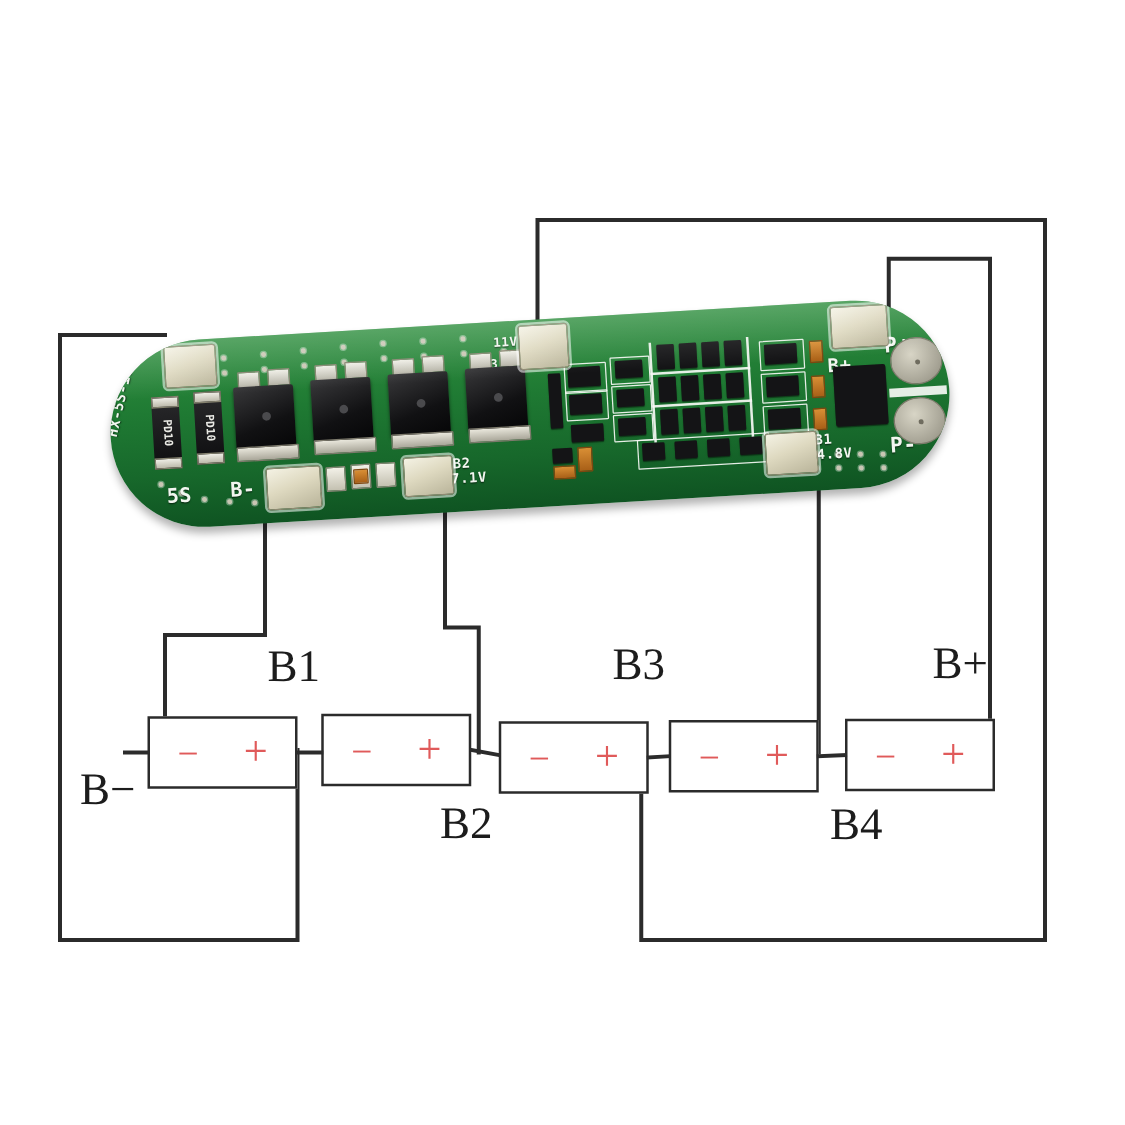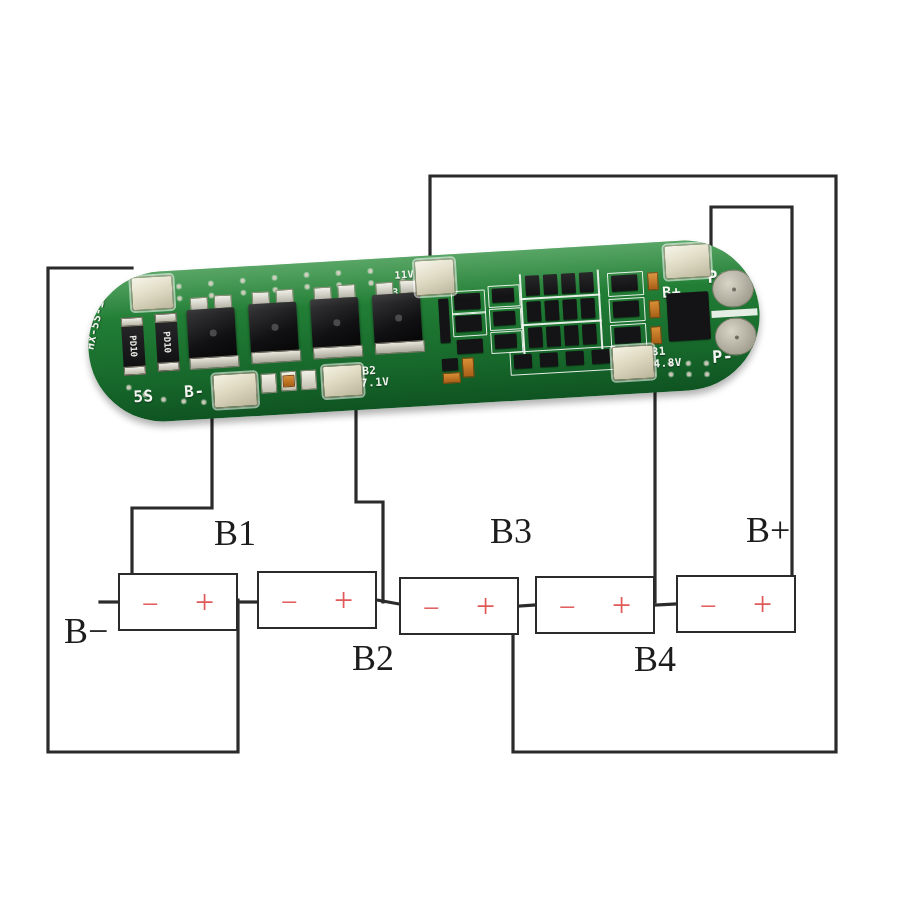--- a/index.html
+++ b/index.html
@@ -271,21 +271,21 @@
   <div class="lbl" style="left:352px;top:640px;">B2</div>
 
   <div class="cellbox" style="left:399px;top:577px;width:120px;height:58px;"></div>
   <div class="sym minus" style="left:423px;top:593px;">−</div>
   <div class="sym plus" style="left:476px;top:589px;">+</div>
   <div class="lbl" style="left:490px;top:513px;">B3</div>
 
   <div class="cellbox" style="left:535px;top:576px;width:120px;height:58px;"></div>
   <div class="sym minus" style="left:559px;top:592px;">−</div>
   <div class="sym plus" style="left:612px;top:588px;">+</div>
-  <div class="lbl" style="left:634px;top:641px;font-family:Liberation Serif, serif;">B4</div>
+  <div class="lbl" style="left:664px;top:641px;font-family:Liberation Serif, serif;">B4</div>
 
   <div class="cellbox" style="left:676px;top:575px;width:120px;height:58px;"></div>
   <div class="sym minus" style="left:700px;top:591px;">−</div>
   <div class="sym plus" style="left:753px;top:587px;">+</div>
   <div class="lbl" style="left:746px;top:512px;">B+</div>
 
   <div class="lbl" style="left:64px;top:613px;">B−</div>
 
   <svg class="layer" viewBox="0 0 900 900">
     <g fill="none" stroke="#2b2b2b" stroke-width="3.2" stroke-linecap="square">

